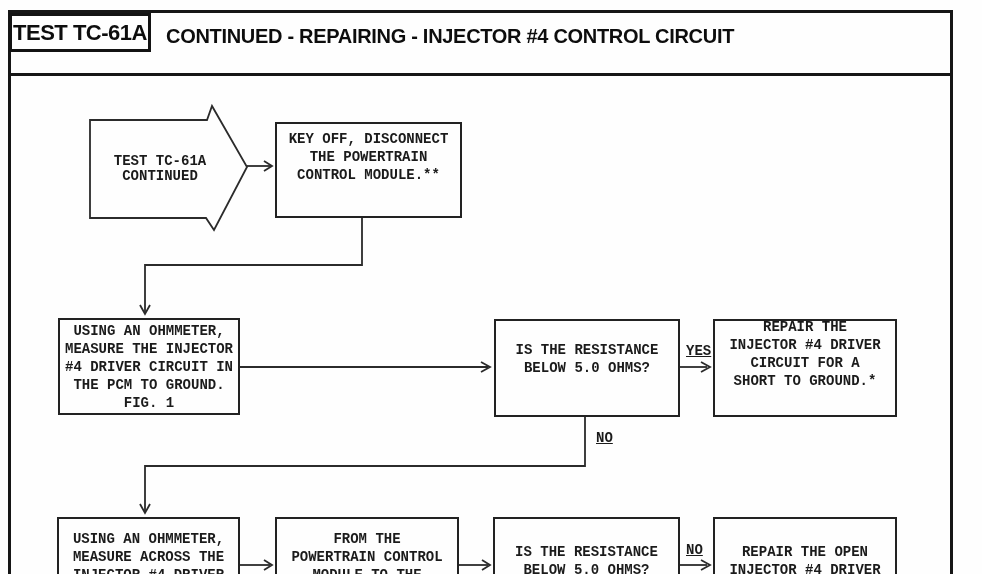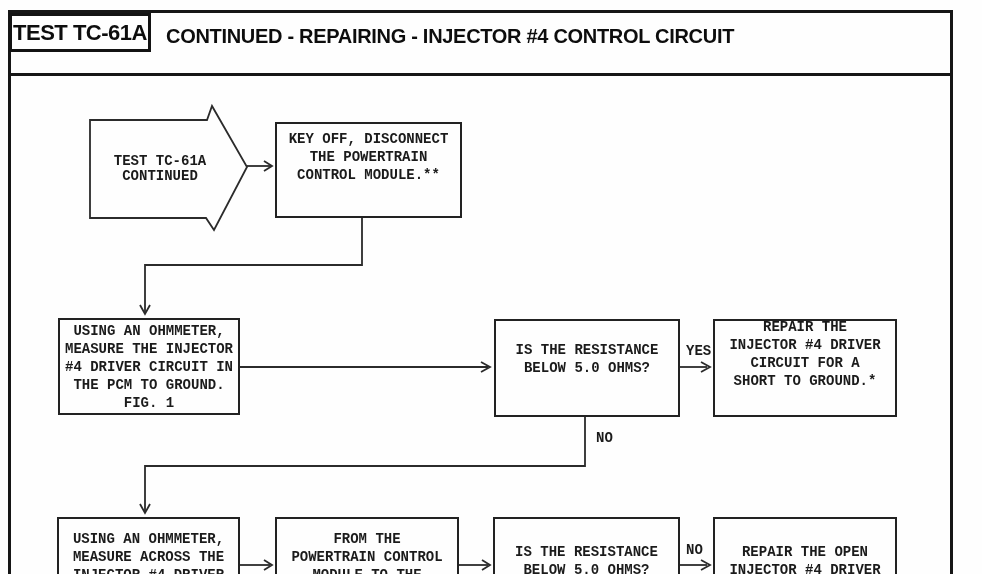--- a/index.html
+++ b/index.html
@@ -44,20 +44,21 @@
     border: 2px solid #222222; background: #fefefe;
     display: flex; align-items: center; justify-content: center;
     text-align: center; font-size: 14px; line-height: 18px; font-weight: 700;
     white-space: pre-line; color: #1b1b1b;
   }
   .fc-box.top-align { align-items: flex-start; }
 
   .branch-label {
     position: absolute; font-size: 14px; font-weight: 700; color: #1b1b1b;
     white-space: nowrap;
+    text-decoration: underline;
   }
   .entry-label {
     position: absolute; left: 95px; top: 154px; width: 130px;
     text-align: center; font-size: 14px; line-height: 15px; font-weight: 700;
     white-space: pre-line; color: #1b1b1b;
   }
 </style>
 </head>
 <body>
 

